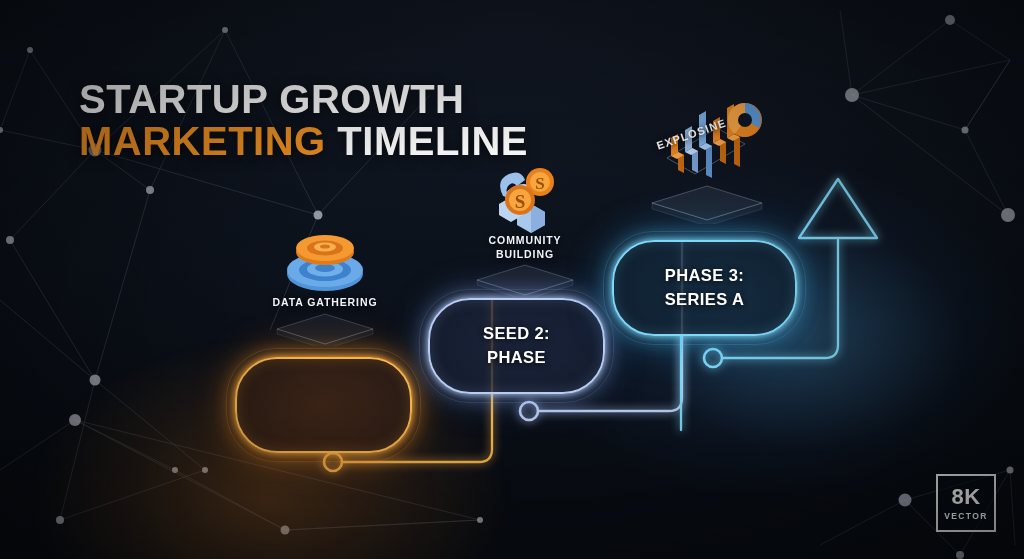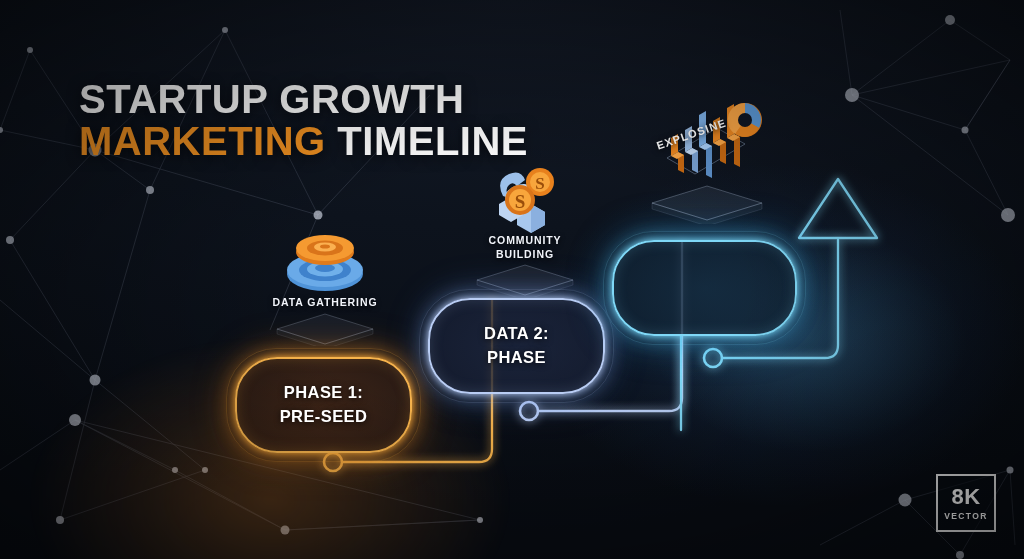--- a/index.html
+++ b/index.html
@@ -423,38 +423,38 @@
         <path d="M4 19 L4 25 L59 42 L114 25 L114 19 L59 36 Z" fill="rgba(160,185,220,0.08)" stroke="rgba(200,218,245,0.16)" stroke-width="0.8"></path>
       </svg>
     </div>
   </div>
 
   <div class="tilt-caption">EXPLOSINE</div>
 
   <div class="card" id="card-1">
     <div class="ring-outer"></div>
     <div class="ring"></div>
-    <div class="label">
-      <div>PHASE 1:</div>
-      <div>PRE-SEED</div>
-    </div>
   </div>
 
   <div class="card" id="card-2">
     <div class="ring-outer"></div>
     <div class="ring"></div>
     <div class="label">
-      <div>DATA 2:</div>
+      <div>SEED 2:</div>
       <div>PHASE</div>
     </div>
   </div>
 
   <div class="card" id="card-3">
     <div class="ring-outer"></div>
     <div class="ring"></div>
+    <div class="label">
+      <div>PHASE 3:</div>
+      <div>SERIES A</div>
+    </div>
   </div>
 
   <div id="badge-8k">
     <div class="b-main">8K</div>
     <div class="b-sub">VECTOR</div>
   </div>
 
   <div class="bg-vignette"></div>
 </div>
 

